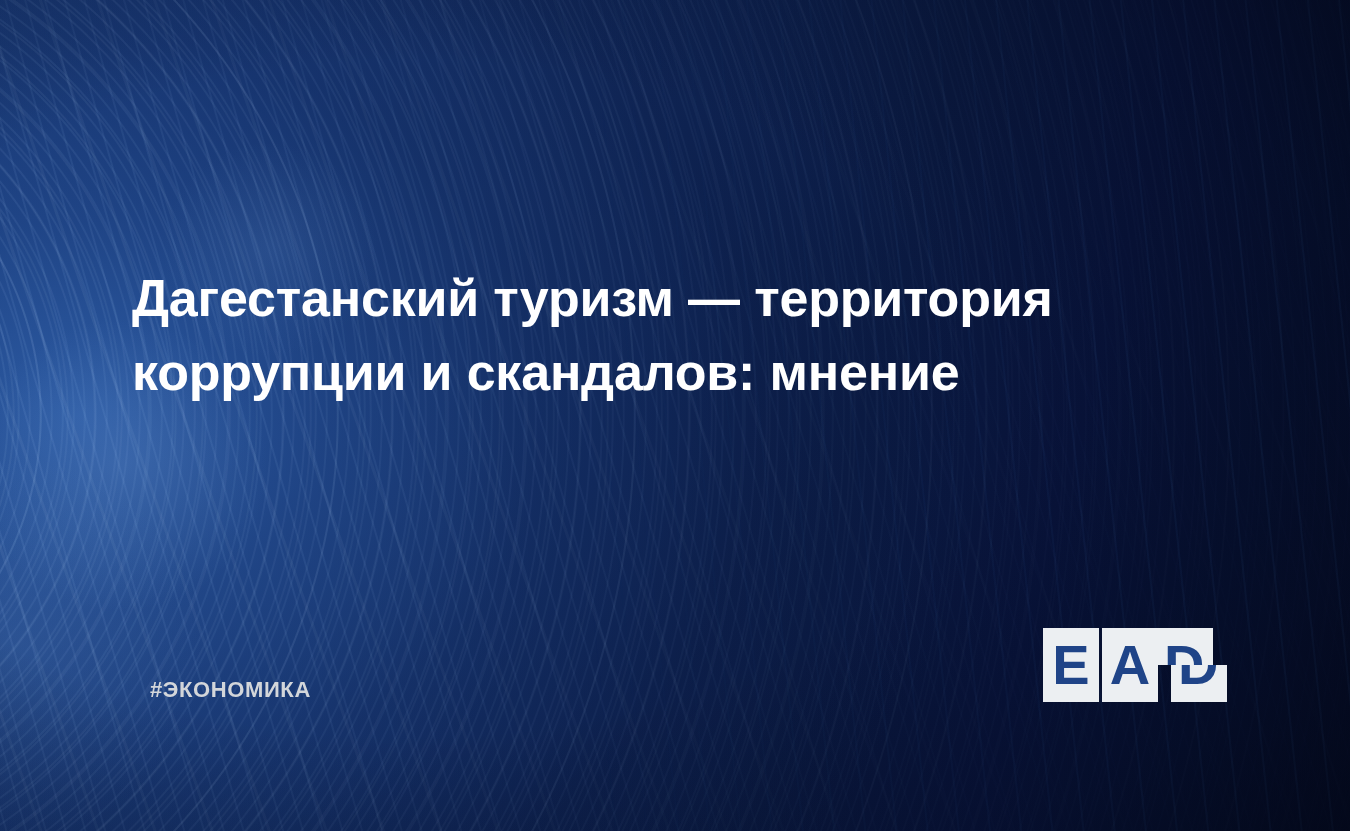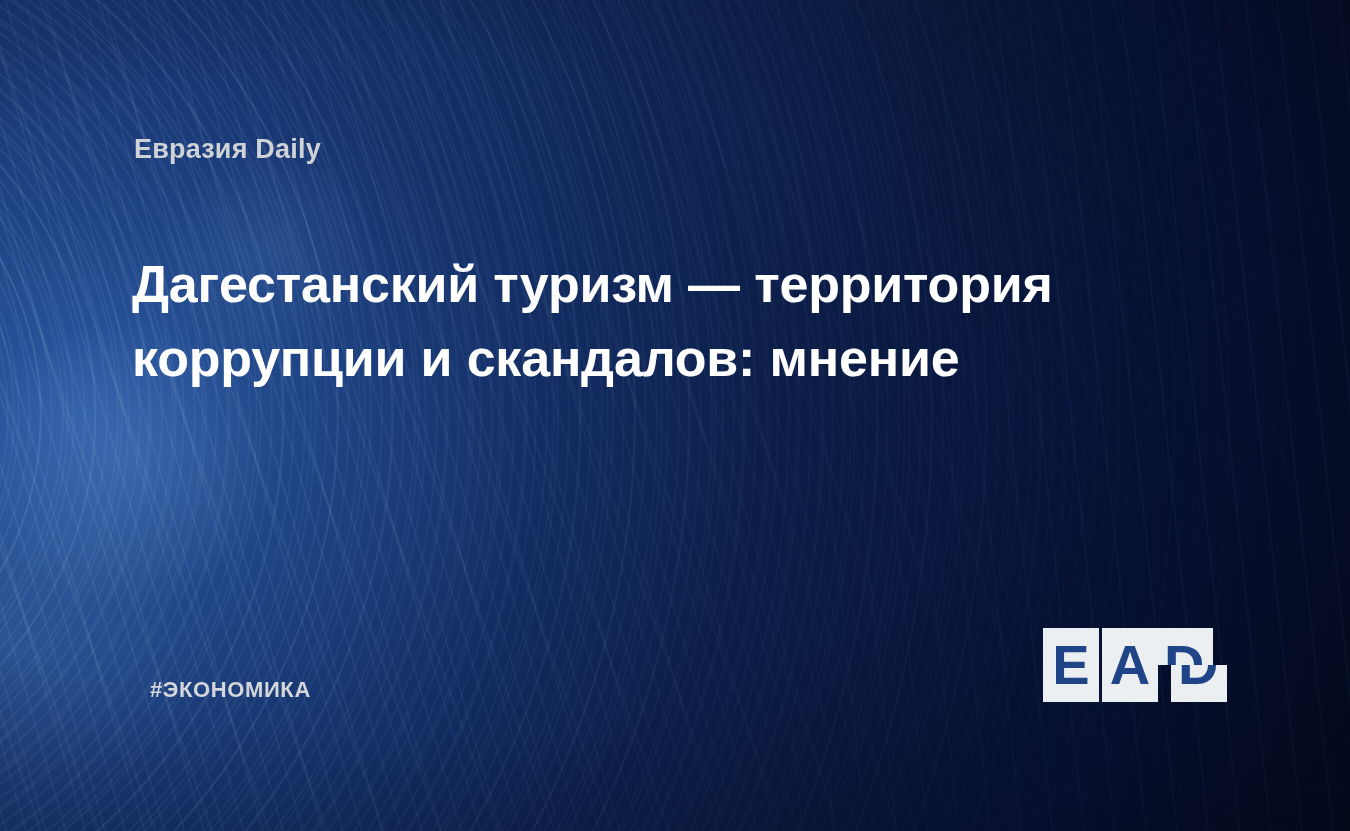--- a/index.html
+++ b/index.html
@@ -162,21 +162,21 @@
     font-size: 27px;
     font-weight: bold;
     letter-spacing: 0.2px;
     color: #cfd2d6;
     white-space: nowrap;
   }
 
   .headline {
     position: absolute;
     left: 132px;
-    top: 248px;
+    top: 262px;
     width: 990px;
     margin: 0;
     font-size: 52px;
     line-height: 1.42;
     font-weight: bold;
     letter-spacing: -0.2px;
     color: #ffffff;
   }
 
   .tag {
@@ -245,21 +245,20 @@
 
   <div class="bg"></div>
   <div class="trails-arcs"></div>
   <div class="trails-dashes"></div>
   <div class="trails-right"></div>
   <div class="bg-glow"></div>
   <div class="bg-vignette"></div>
 
   <div class="content">
 
-    <div class="brand">Евразия Daily</div>
 
     <h1 class="headline">Дагестанский туризм — территория коррупции и скандалов: мнение</h1>
 
     <div class="tag">#ЭКОНОМИКА</div>
 
     <div class="logo">
       <div class="logo-tile">E</div>
       <div class="logo-tile">A</div>
       <div class="logo-d">
         <div class="logo-d-half logo-d-top">

